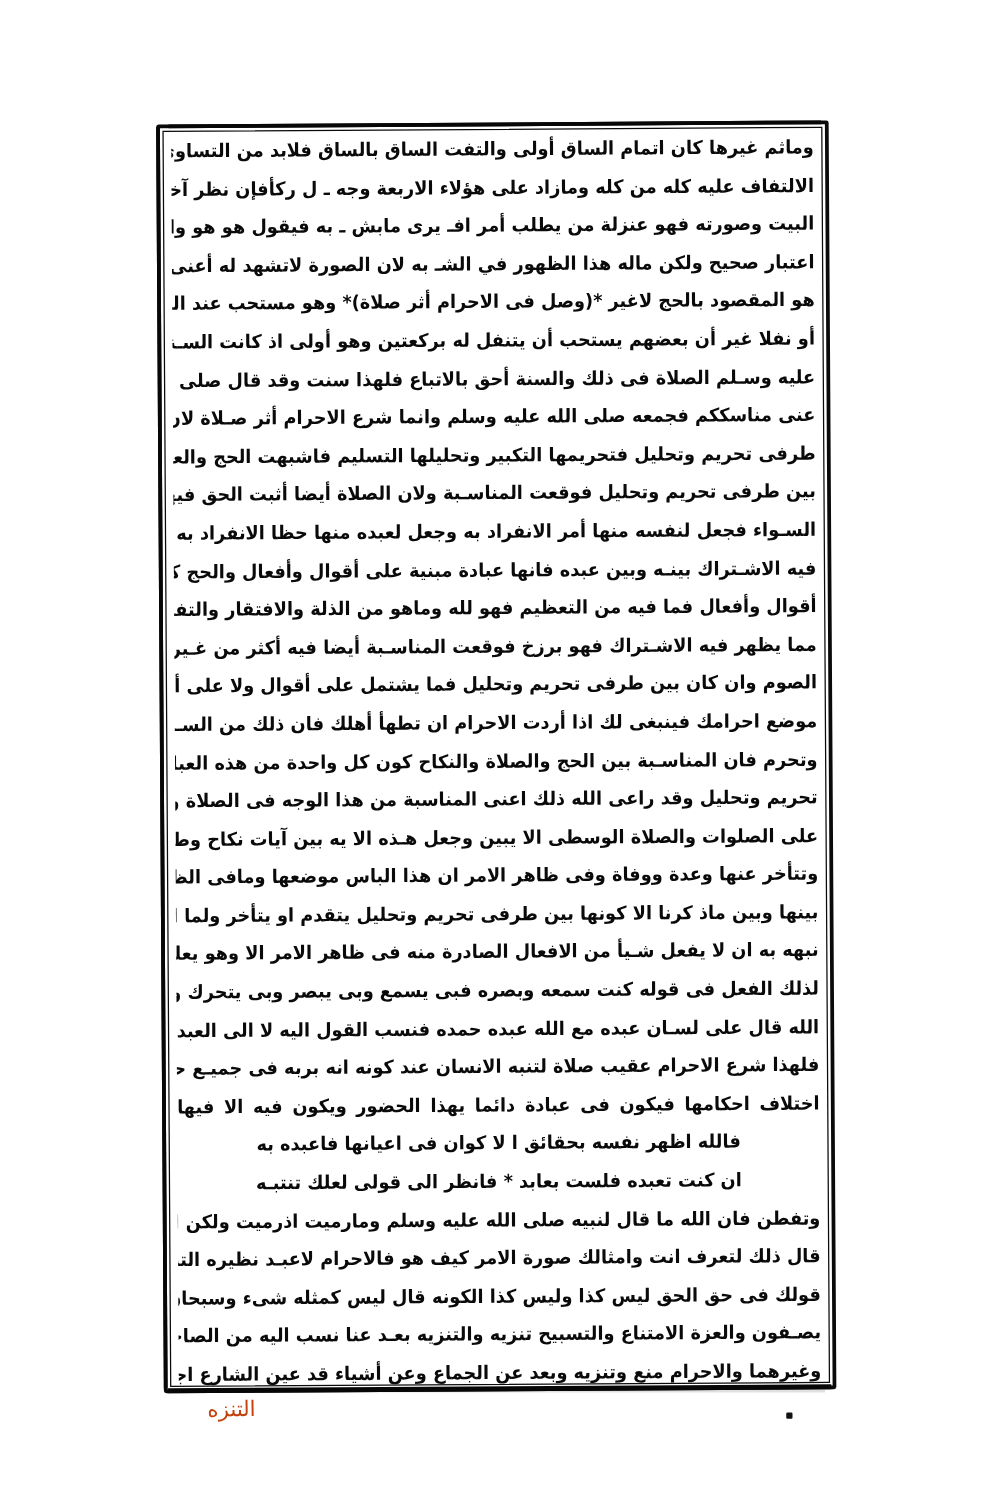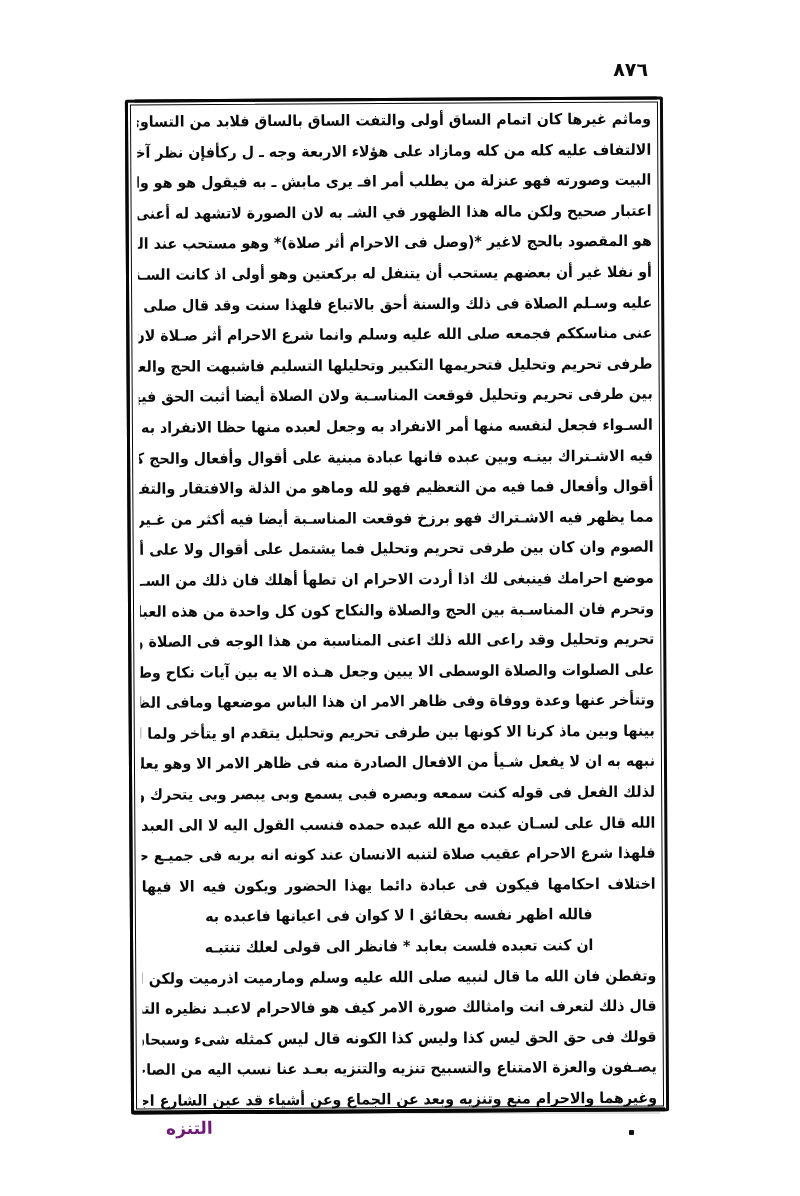--- a/index.html
+++ b/index.html
@@ -114,22 +114,22 @@
     text-align-last: justify;
   }
 
   
   #catchword {
     position: absolute;
     left: 166px;
     top: 1118px;
     font-family: "DejaVu Sans", sans-serif;
     font-size: 17px;
-    font-weight: 700;
-    color: #701a75;
+    font-weight: 400;
+    color: #c2410c;
     direction: rtl;
     transform: rotate(-1deg);
   }
   
   #ink-speck {
     position: absolute;
     left: 629px;
     top: 1130px;
     width: 5px;
     height: 5px;
@@ -144,21 +144,20 @@
     width: 520px;
     height: 2px;
     background: rgba(0,0,0,0.12);
   }
 </style>
 </head>
 <body>
 
 <div id="page">
 
-  <div id="folio">٨٧٦</div>
 
   <div id="frame-wrap">
     <div id="frame-outer"></div>
     <div id="frame-inner"></div>
     <div id="frame-left-ink"></div>
     <div id="frame-top-ink"></div>
     <div id="frame-bottom-ink"></div>
 
     <div id="textblock">
         <div class="line">وماثم غيرها كان اتمام الساق أولى والتفت الساق بالساق فلابد من التساوى حتى يصح</div>

